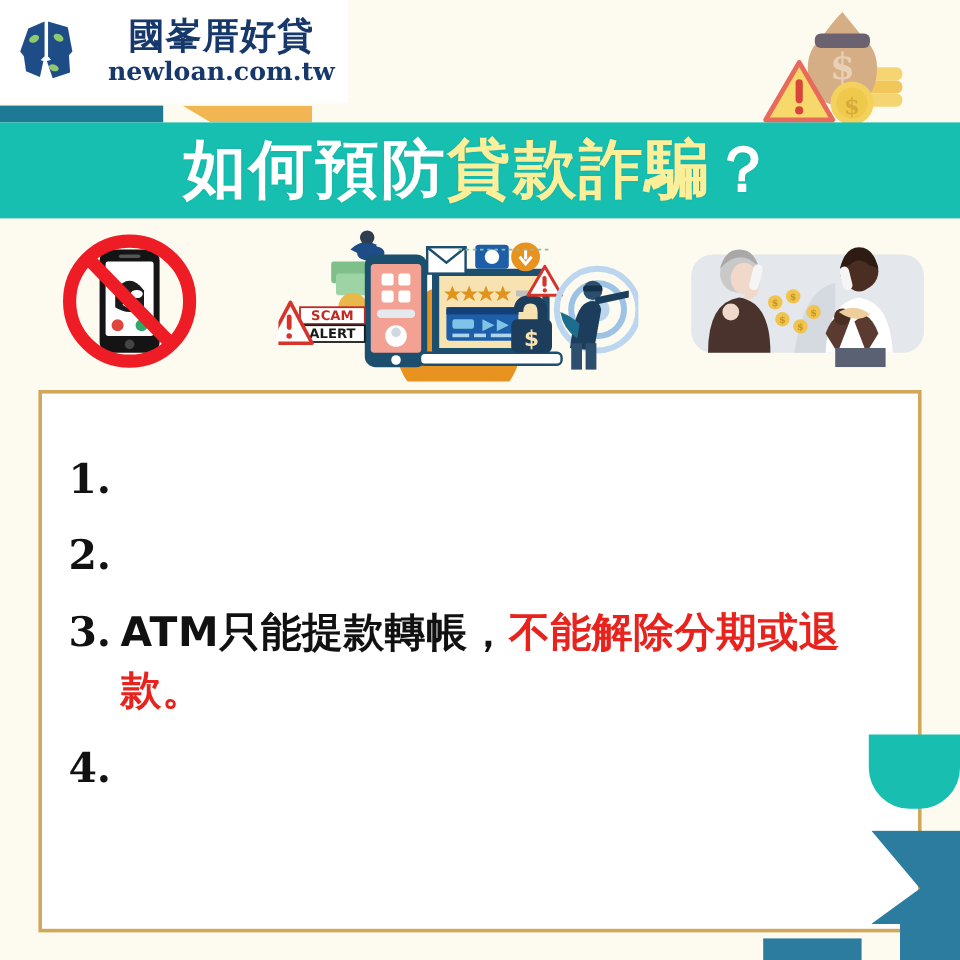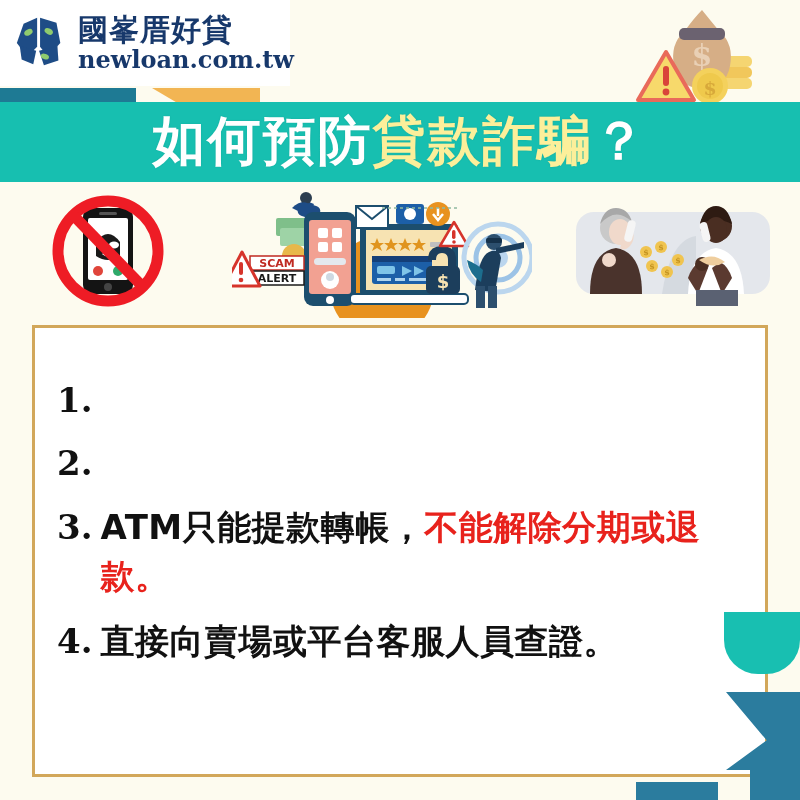--- a/index.html
+++ b/index.html
@@ -67,31 +67,31 @@
     position: absolute;
     left: 0; top: 0;
     width: 290px; height: 86px;
     background: #FFFFFF;
     display: flex;
     align-items: center;
     padding-left: 12px;
     box-sizing: border-box;
   }
   .logo-mark { width: 58px; height: 58px; flex: 0 0 58px; }
-  .logo-text { margin-left: 8px; line-height: 1; }
+  .logo-text { margin-left: 20px; line-height: 1; text-align: center; }
   .logo-cn {
     font-size: 30px;
     font-weight: bold;
     color: #17386B;
     letter-spacing: 1px;
     white-space: nowrap;
     font-family: "DejaVu Sans", "Liberation Sans", sans-serif;
   }
   .logo-url {
-    font-size: 24px;
+    font-size: 21px;
     font-weight: bold;
     color: #17386B;
     letter-spacing: 0px;
     margin-top: 3px;
     white-space: nowrap;
     font-family: "DejaVu Serif", "Liberation Serif", serif;
   }
 
   
   .moneybag { position: absolute; right: 28px; top: 4px; width: 140px; height: 102px; }
@@ -354,21 +354,20 @@
       <span class="tip-num">2.</span>
     </div>
 
     <div class="tip tip-3">
       <span class="tip-num">3.</span>
       <span class="tip-body"><span>ATM只能提款轉帳，</span><span class="red">不能解除分期或退款</span><span class="red">。</span></span>
     </div>
 
     <div class="tip tip-4">
       <span class="tip-num">4.</span>
-      <span class="tip-body"><span>直接向賣場或平台客服人員查證。</span></span>
     </div>
   </div>
 
   <div class="deco-right-teal"></div>
   <div class="deco-right-blue"></div>
   <div class="deco-bottom-blue-1"></div>
   <div class="deco-bottom-blue-2"></div>
 
 </div>
 

